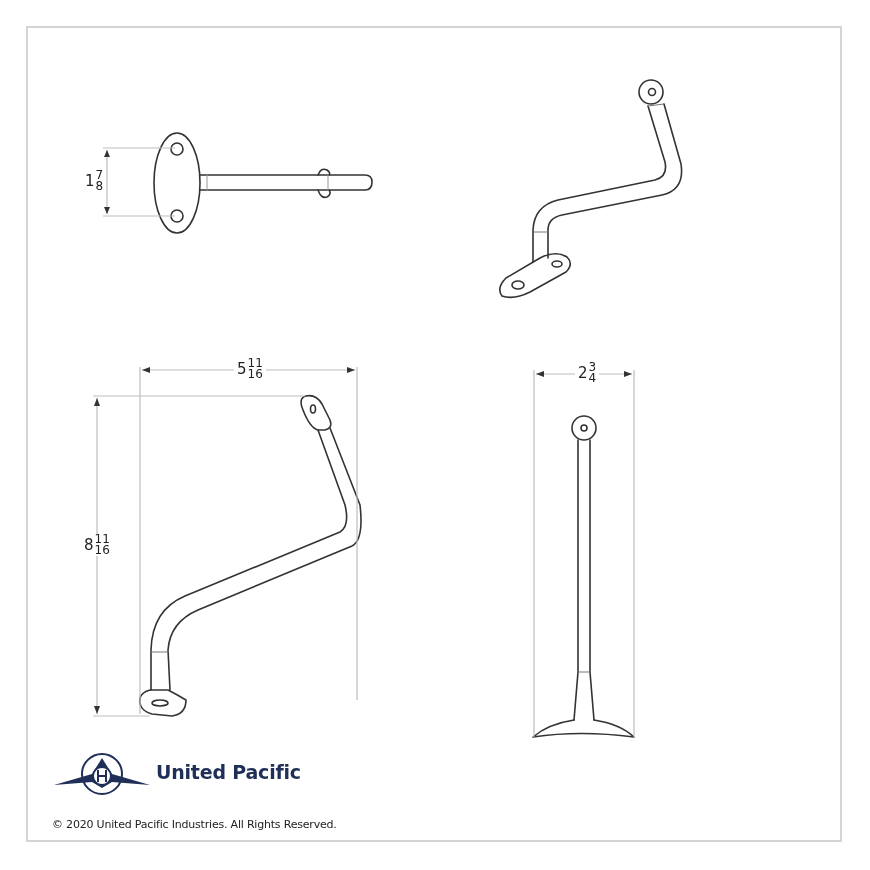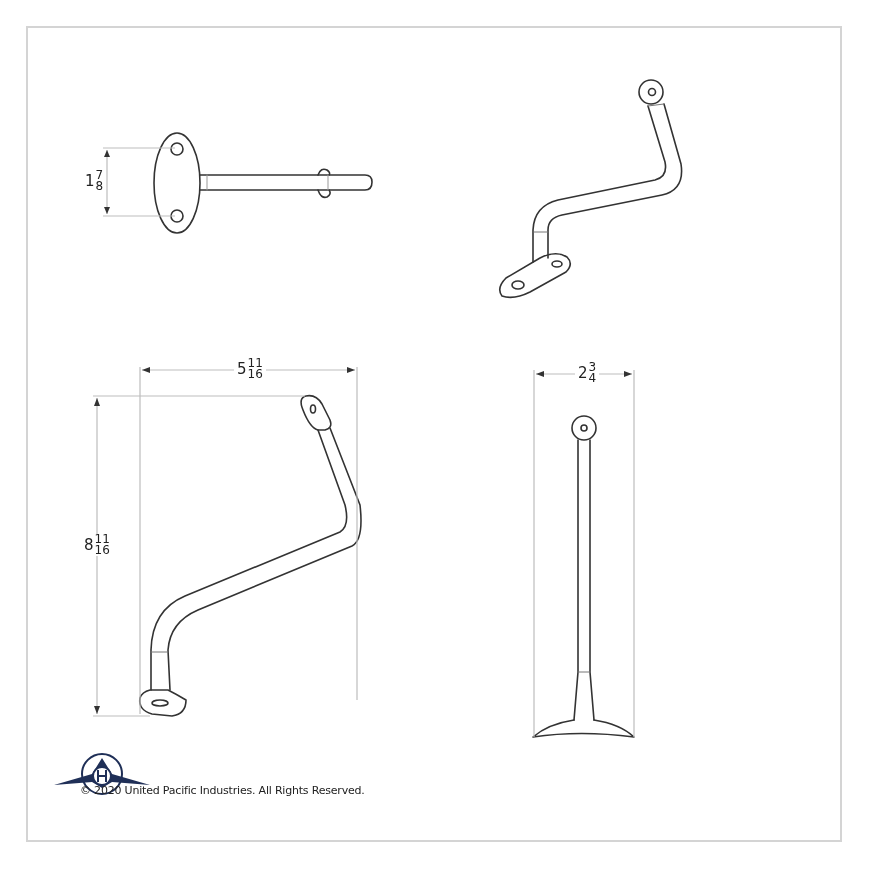--- a/index.html
+++ b/index.html
@@ -4,21 +4,21 @@
 <style>
   html, body { margin: 0; padding: 0; background: #ffffff; }
   body { width: 870px; height: 870px; position: relative; overflow: hidden; font-family: "Liberation Sans", sans-serif; }
   .frame { position: absolute; left: 26px; top: 26px; width: 816px; height: 816px; border: 2px solid #d4d4d4; box-sizing: border-box; background: #fff; }
   svg.drawing { position: absolute; left: 0; top: 0; }
   .dim { position: absolute; font-family: "DejaVu Sans", sans-serif; color: #222; font-size: 14px; line-height: 1; display: flex; align-items: center; background: #fff; }
   .dim .whole { font-size: 15px; margin-right: 1px; }
   .dim .frac { display: flex; flex-direction: column; align-items: center; font-size: 12px; line-height: 11px; }
   .brand { position: absolute; left: 52px; top: 752px; display: flex; align-items: center; }
   .brand-name { font-family: "DejaVu Sans", sans-serif; font-weight: bold; font-size: 19px; color: #1f2f57; margin-left: 8px; letter-spacing: -0.2px; }
-  .copyright { position: absolute; left: 52px; top: 784px; font-family: "DejaVu Sans", sans-serif; font-size: 11px; color: #222; letter-spacing: -0.2px; margin-left: 28px; }
+  .copyright { position: absolute; left: 52px; top: 818px; font-family: "DejaVu Sans", sans-serif; font-size: 11px; color: #222; letter-spacing: -0.2px; }
 </style>
 </head>
 <body>
 
 <div class="frame"></div>
 
 <svg class="drawing" width="870" height="870" viewBox="0 0 870 870">
   <g fill="none" stroke="#333" stroke-width="1.6" stroke-linecap="round" stroke-linejoin="round">
 
     <g>
@@ -128,15 +128,16 @@
 <div class="dim" style="left:575px; top:362px; padding:0 3px;">
   <span class="whole">2</span>
   <span class="frac">
     <span>3</span>
     <span>4</span>
   </span>
 </div>
 
 <div class="brand">
   <span style="display:inline-block; width:96px; height:40px;"></span>
+  <span class="brand-name">United Pacific</span>
 </div>
 
 <div class="copyright">© 2020 United Pacific Industries. All Rights Reserved.</div>
 
 </body></html>

